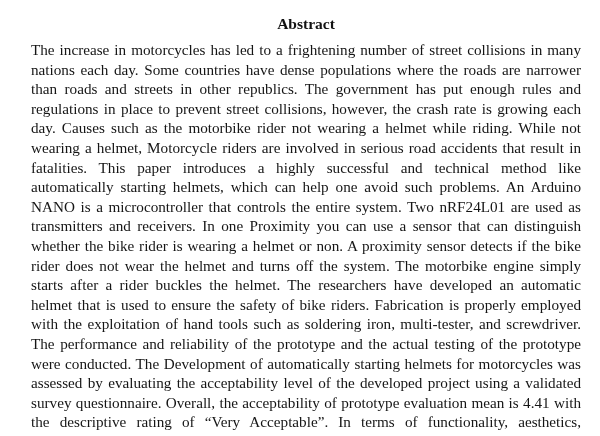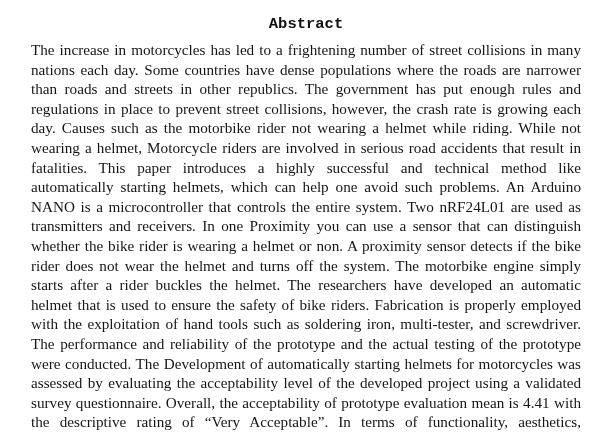--- a/index.html
+++ b/index.html
@@ -1,19 +1,19 @@
 <!DOCTYPE html>
 <html><head>
 <meta charset="utf-8">
 <style>
   html, body { margin: 0; padding: 0; background: #ffffff; }
   body { width: 600px; height: 436px; overflow: hidden; position: relative; }
   .page { position: absolute; left: 31px; top: 0; width: 550px; }
   .title {
-    font-family: Liberation Mono, monospace;
+    font-family: Liberation Serif, serif;
     font-weight: bold;
     font-size: 15.5px;
     text-align: center;
     color: #111;
     margin: 0;
     padding-top: 14px;
     line-height: 20px;
   }
   .body {
     font-family: "Liberation Serif", serif;

